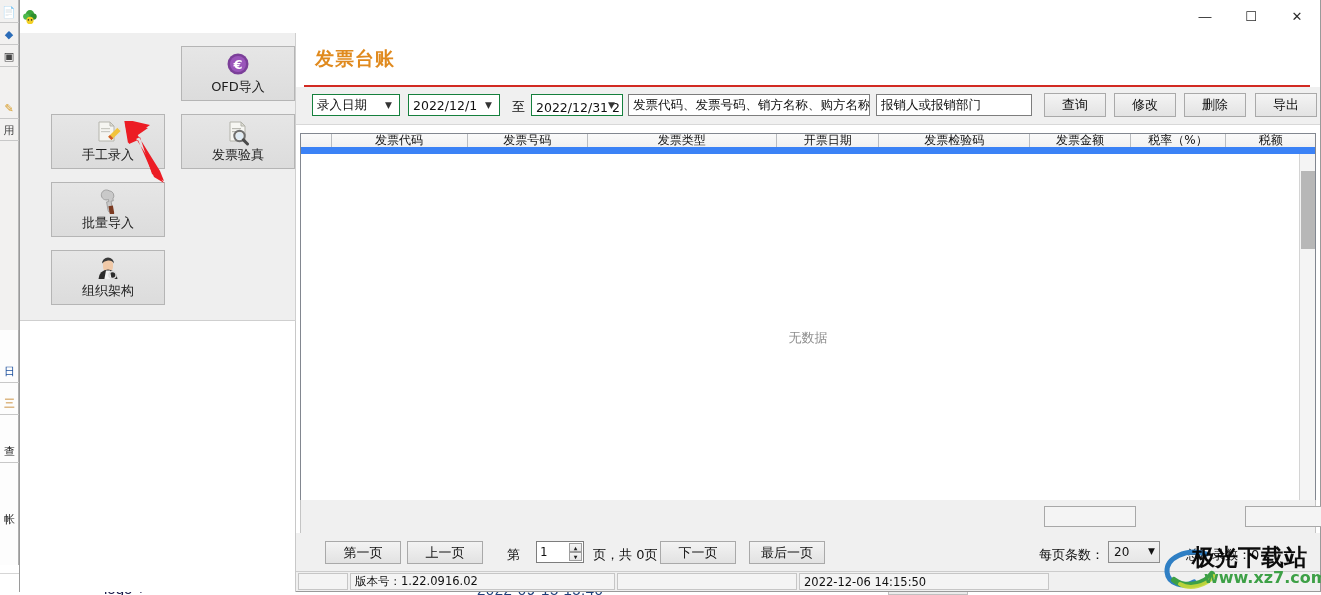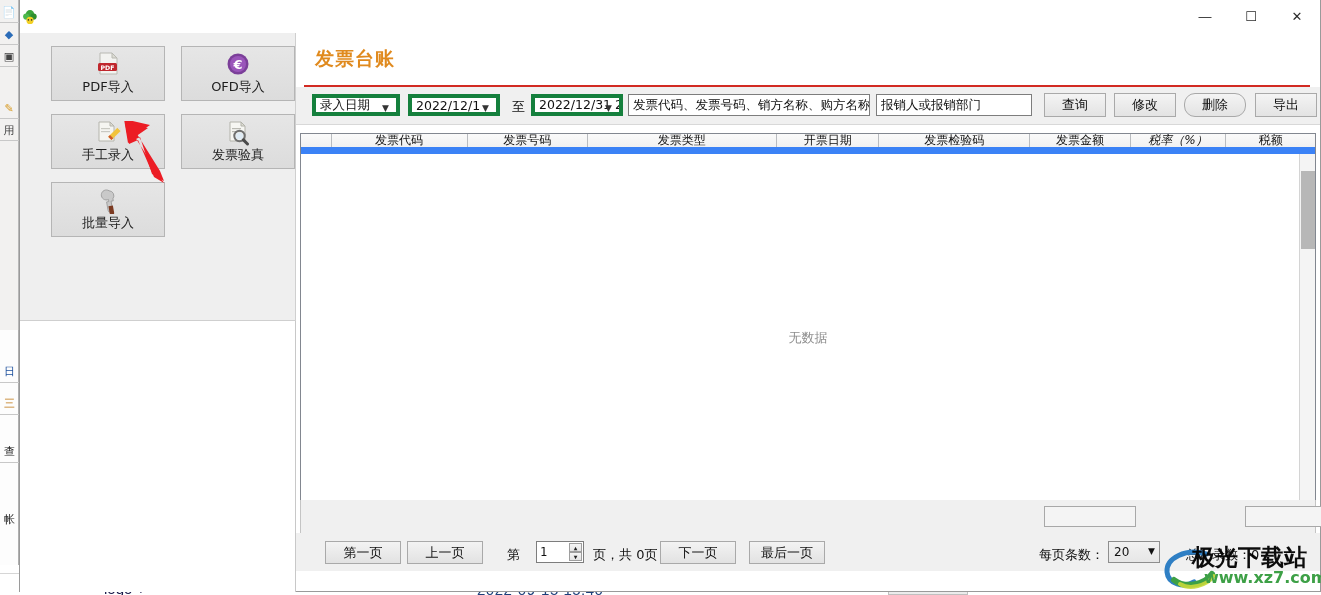--- a/index.html
+++ b/index.html
@@ -131,21 +131,21 @@
     position: absolute; left: 8px; right: 10px; top: 52px;
     height: 2px; background: #d22a22;
   }
 
   .toolbar {
     position: absolute; left: 0; right: 0; top: 54px; height: 38px;
     background: #f0f0f0; border-bottom: 1px solid #d8d8d8;
   }
   .ui-combo {
     position: absolute; height: 22px; background: #ffffff;
-    border: 4px solid #15803d; display: flex; align-items: center;
+    border: 1px solid #15803d; display: flex; align-items: center;
     padding: 0 0 0 4px; font-size: 12.5px; color: #111;
     font-family: "DejaVu Sans", "Liberation Sans", sans-serif;
     white-space: nowrap; overflow: hidden;
   }
   .ui-combo .caret {
     position: absolute; right: 3px; top: 0; height: 20px; width: 15px;
     display: flex; align-items: center; justify-content: center;
     color: #333; font-size: 9px;
   }
   .ui-text {
@@ -342,31 +342,20 @@
       <div class="win-btns">
         <div class="win-btn">—</div>
         <div class="win-btn">☐</div>
         <div class="win-btn close">✕</div>
       </div>
     </div>
 
     <div class="toolpanel">
       <div class="tool-grid">
 
-        <div class="tool-btn" style="grid-column:1; grid-row:1;">
-          <div class="tool-ico">
-            <svg width="30" height="26" viewBox="0 0 30 26">
-              <path d="M7 1 h12 l5 5 v16 h-17 z" fill="#f3f3f0" stroke="#b9b9b2" stroke-width="1"></path>
-              <path d="M19 1 l5 5 h-5 z" fill="#dcdcd4" stroke="#b9b9b2" stroke-width="1"></path>
-              <rect x="5" y="11" width="19" height="8" rx="1.5" fill="#c0272d"></rect>
-              <text x="14.5" y="17.6" font-size="6.2" fill="#fff" text-anchor="middle" font-family="DejaVu Sans, sans-serif" font-weight="bold">PDF</text>
-            </svg>
-          </div>
-          <div class="tool-lbl">PDF导入</div>
-        </div>
         <div class="tool-spacer" style="grid-column:2; grid-row:1;"></div>
         <div class="tool-btn" style="grid-column:3; grid-row:1;">
           <div class="tool-ico">
             <svg width="28" height="26" viewBox="0 0 28 26">
               <circle cx="14" cy="12" r="10.5" fill="#7b3f99"></circle>
               <circle cx="14" cy="12" r="8" fill="#9a55ba"></circle>
               <text x="14" y="17" font-size="13" fill="#fff" text-anchor="middle" font-family="DejaVu Sans, sans-serif" font-weight="bold">€</text>
             </svg>
           </div>
           <div class="tool-lbl">OFD导入</div>
@@ -416,20 +405,32 @@
                 <path d="M18.4 17.1 l5 5 a2.2 2.2 0 0 0 3.2 -3.2 l-5 -5 z" fill="#7c3b22"></path>
               </g>
             </svg>
           </div>
           <div class="tool-lbl">批量导入</div>
         </div>
         <div class="tool-spacer" style="grid-column:2; grid-row:5;"></div>
 
         <div class="tool-spacer" style="grid-column:1/4; grid-row:6;"></div>
 
+        <div class="tool-btn" style="grid-column:1; grid-row:7;">
+          <div class="tool-ico">
+            <svg width="30" height="26" viewBox="0 0 30 26">
+              <path d="M10 8 a5 5 0 0 1 10 0 v3 a5 5 0 0 1 -10 0 z" fill="#f0c9a8"></path>
+              <path d="M9 7.5 a6 6 0 0 1 12 0 q-2 -3.5 -6 -3 q-4 .5 -6 3 z" fill="#3a3a3a"></path>
+              <path d="M5.5 23 a9.5 9.5 0 0 1 19 0 z" fill="#2c2c2c"></path>
+              <path d="M13 14.5 h4 l1.6 8.5 h-7.2 z" fill="#f2f2f2"></path>
+              <circle cx="19.5" cy="19" r="3.6" fill="none" stroke="#dcdcdc" stroke-width="1.6"></circle>
+            </svg>
+          </div>
+          <div class="tool-lbl">组织架构</div>
+        </div>
       </div>
 
       <svg class="arrow-svg" width="110" height="90" viewBox="0 0 110 90">
         <polygon points="0,0 26,6 13,15 36,52 40,62 28,55 16,18 4,24" fill="#ec1c24" transform="translate(0,-2)"></polygon>
         <path d="M2 0 L40 62" stroke="#ec1c24" stroke-width="0" fill="none"></path>
         <polygon points="1,2 24,7 11,16 40,62 30,56 14,19 5,23" fill="#ec1c24"></polygon>
       </svg>
     </div>
 
     <div class="left-white"></div>
@@ -461,34 +462,34 @@
         <div class="ui-text" style="left:332px; top:7px; width:242px;">
           <span>发票代码、发票号码、销方名称、购方名称、</span>
         </div>
 
         <div class="ui-text" style="left:580px; top:7px; width:156px; color:#111;">
           <span>报销人或报销部门</span>
         </div>
 
         <div class="ui-btn" style="left:748px; top:6px;">查询</div>
         <div class="ui-btn" style="left:818px; top:6px;">修改</div>
-        <div class="ui-btn" style="left:888px; top:6px;border-radius:11px;">删除</div>
+        <div class="ui-btn" style="left:888px; top:6px;">删除</div>
         <div class="ui-btn" style="left:959px; top:6px;">导出</div>
       </div>
 
       <div class="grid-wrap">
         <div class="grid-head">
           <div class="gh" style="width:31px;"></div>
           <div class="gh" style="width:138px;">发票代码</div>
           <div class="gh" style="width:122px;text-align:right;">发票号码</div>
           <div class="gh" style="width:192px;">发票类型</div>
           <div class="gh" style="width:104px;">开票日期</div>
           <div class="gh" style="width:153px;">发票检验码</div>
           <div class="gh" style="width:102px;">发票金额</div>
-          <div class="gh" style="width:97px;font-style:italic;">税率（%）</div>
+          <div class="gh" style="width:97px;">税率（%）</div>
           <div class="gh" style="width:90px; border-right:none;">税额</div>
         </div>
         <div class="grid-body">
           <div class="nodata">无数据</div>
           <div class="vscroll">
             <div class="vthumb"></div>
           </div>
         </div>
       </div>
 
@@ -521,20 +522,27 @@
         <div class="pg-btn" style="left:453px;">最后一页</div>
 
         <div class="pg-lbl" style="left:743px; top:13px;">每页条数：</div>
         <div class="pg-combo" style="left:812px;">
           <span>20</span>
           <span class="caret" style="position:absolute; right:4px; top:4px; font-size:9px;">▼</span>
         </div>
         <div class="pg-lbl" style="left:890px; top:13px;">总记录数：0</div>
       </div>
 
+      <div class="statusbar">
+        <div class="sb-cell" style="width:50px;"></div>
+        <div class="sb-cell" style="width:265px;">版本号：1.22.0916.02</div>
+        <div class="sb-cell" style="width:180px;"></div>
+        <div class="sb-cell" style="width:250px;">2022-12-06 14:15:50</div>
+        <div class="sb-cell" style="flex:1; border:none; background:transparent;"></div>
+      </div>
     </div>
   </div>
 
   <div class="watermark">
     <svg width="70" height="46" viewBox="0 0 70 46" style="position:absolute; left:0; top:2px;">
       <path d="M46 8 C26 2, 6 12, 7 26 C8 38, 24 42, 34 36" fill="none" stroke="#2f7fc4" stroke-width="5" stroke-linecap="round"></path>
       <path d="M14 34 C24 42, 44 40, 52 28" fill="none" stroke="#3da046" stroke-width="6" stroke-linecap="round"></path>
       <path d="M20 38 C30 44, 46 40, 54 30" fill="none" stroke="#c8d83a" stroke-width="4" stroke-linecap="round" opacity=".9"></path>
     </svg>
     <div class="wm-text">极光下载站</div>

